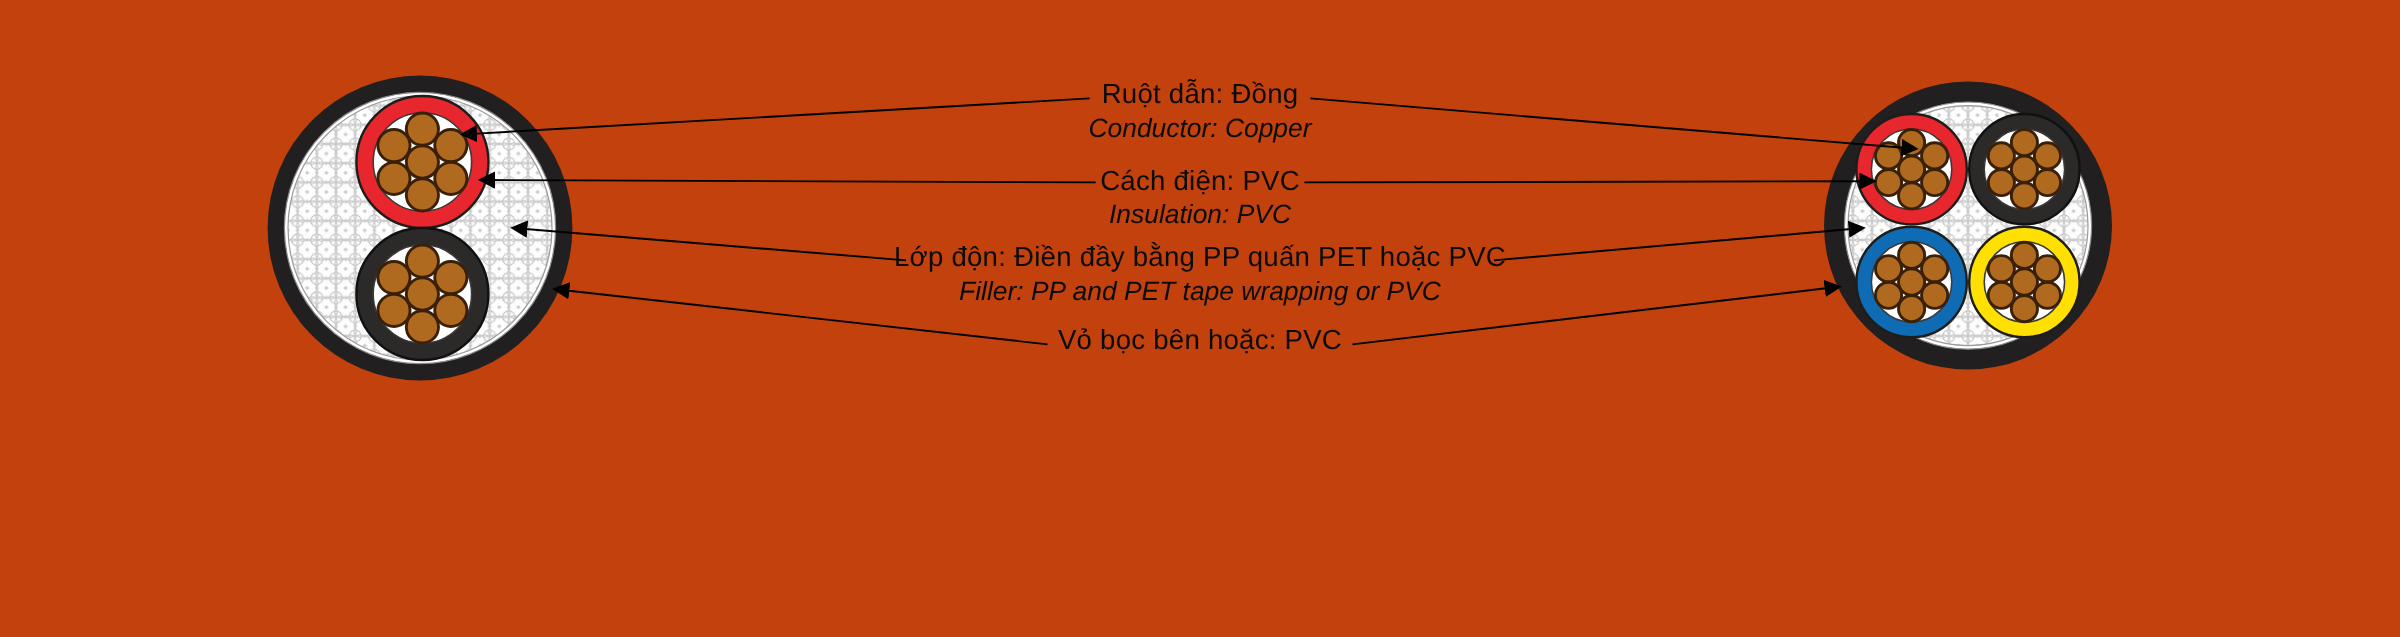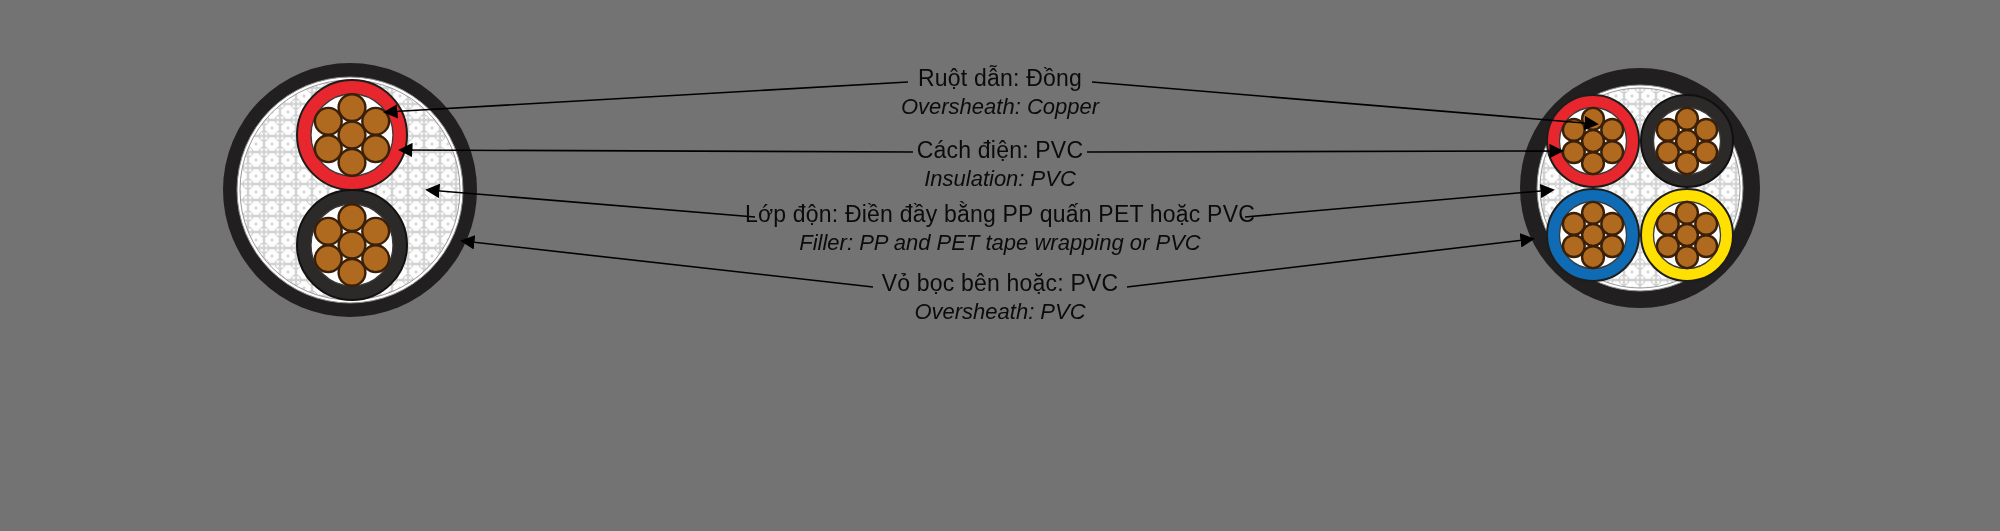--- a/index.html
+++ b/index.html
@@ -4,21 +4,21 @@
 <style>
   html, body {
     margin: 0;
     padding: 0;
     background: #ffffff;
   }
   #canvas {
     position: relative;
     width: 2000px;
     height: 531px;
-    background: #737373;
+    background: #c2410c;
     overflow: hidden;
     font-family: "Liberation Sans", sans-serif;
   }
   #diagram-svg {
     position: absolute;
     left: 0;
     top: 0;
   }
   
   .fill-oversheath { fill: var(--oversheath); }
@@ -178,31 +178,30 @@
       <line x1="755" y1="217" x2="428" y2="190" marker-end="url(#arrowhead)"></line>
       <line x1="1245" y1="217" x2="1552" y2="190" marker-end="url(#arrowhead)"></line>
 
       <line x1="873" y1="287" x2="463" y2="241" marker-end="url(#arrowhead)"></line>
       <line x1="1127" y1="287" x2="1532" y2="239" marker-end="url(#arrowhead)"></line>
     </g>
   </svg>
 
   <div class="label" style="top:65px">
     <div class="vi">Ruột dẫn: Đồng</div>
-    <div class="en">Oversheath: Copper</div>
+    <div class="en">Conductor: Copper</div>
   </div>
 
   <div class="label" style="top:137px">
     <div class="vi">Cách điện: PVC</div>
     <div class="en">Insulation: PVC</div>
   </div>
 
   <div class="label" style="top:201px">
     <div class="vi">Lớp độn: Điền đầy bằng PP quấn PET hoặc PVC</div>
     <div class="en">Filler: PP and PET tape wrapping or PVC</div>
   </div>
 
   <div class="label" style="top:270px">
     <div class="vi">Vỏ bọc bên hoặc: PVC</div>
-    <div class="en">Oversheath: PVC</div>
   </div>
 
 </div>
 
 </body></html>

